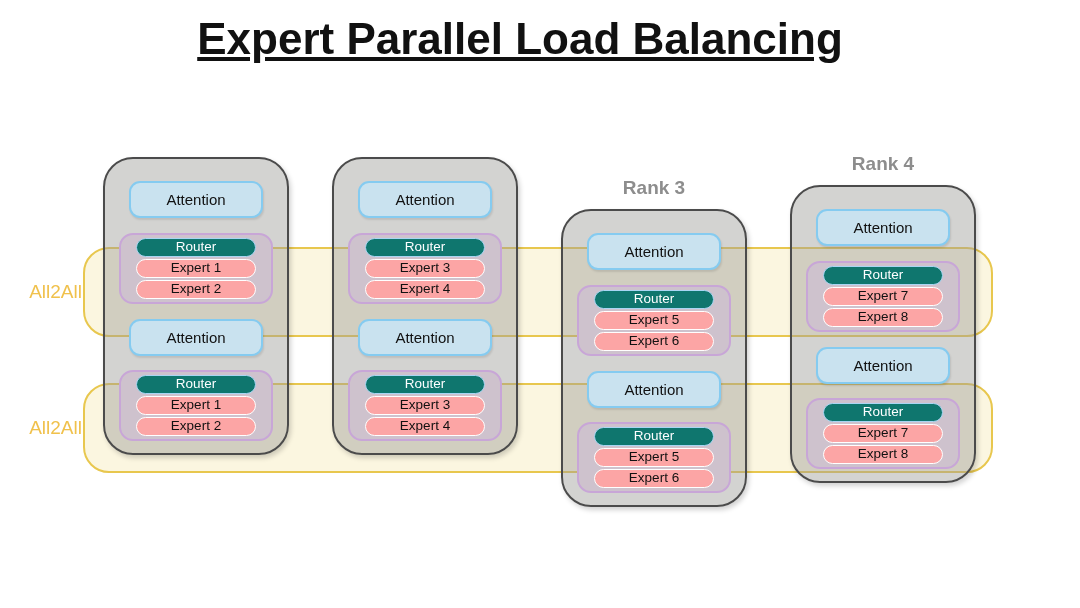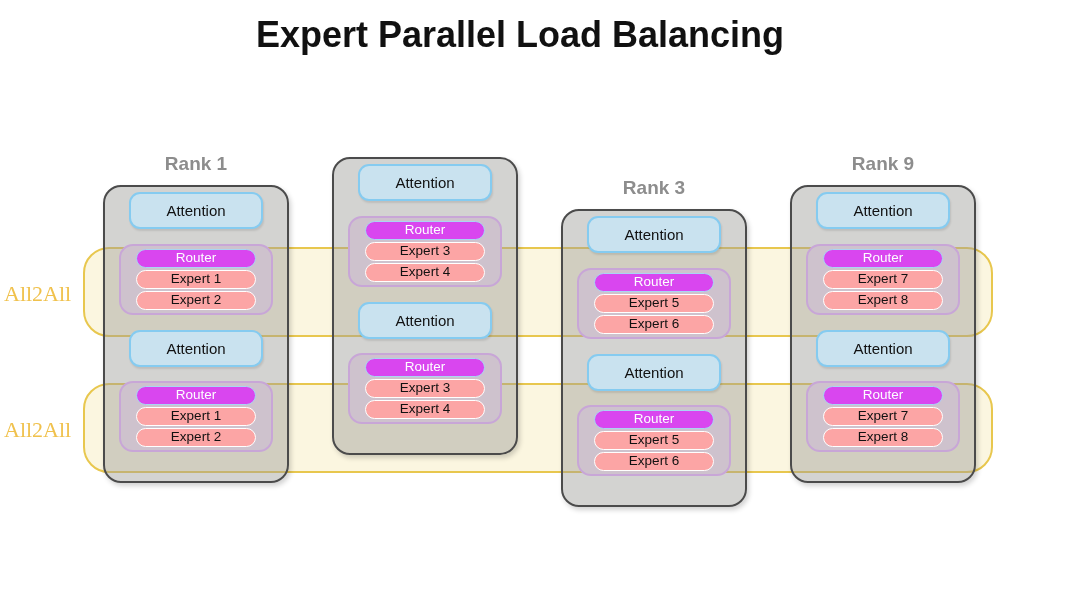--- a/index.html
+++ b/index.html
@@ -3,90 +3,90 @@
 <meta charset="utf-8">
 <style>
   html,body{margin:0;padding:0;background:#fff;}
   .canvas{
     position:relative;width:1080px;height:608px;overflow:hidden;
     background:#ffffff;
     font-family:"Liberation Sans", sans-serif;
   }
   .title{
     position:absolute;top:14px;left:0;width:1040px;
-    text-align:center;font-size:36px;font-weight:bold;color:#111;
+    text-align:center;font-size:44px;font-weight:bold;color:#111;
     letter-spacing:0px;
+    text-decoration:underline;
   }
   
   .band{
     position:absolute;left:83px;width:910px;height:90px;
     background:#fbf6e0;border:2px solid #e8c74e;border-radius:26px;
     box-sizing:border-box;z-index:0;
   }
   .band1{top:247px;}
   .band2{top:383px;}
   .all2all{
-    position:absolute;left:4px;width:78px;text-align:left;
-    font-size:22px;color:#f0c14c;z-index:2;font-family:Liberation Serif, serif;
+    position:absolute;left:4px;width:78px;text-align:right;
+    font-size:19px;color:#f0c14c;z-index:2;
   }
   .all2all.l1{top:281px;}
   .all2all.l2{top:417px;}
   
   .rank{position:absolute;top:151px;width:186px;z-index:1;}
   .r1{left:103px;} .r2{left:332px;} .r3{left:561px;margin-top:24px;} .r4{left:790px;}
   .rank-label{
     width:100%;text-align:center;font-size:19px;font-weight:bold;
     color:#8d8d8d;height:28px;line-height:26px;
   }
   .rank-box{
     position:relative;margin-top:6px;width:186px;height:298px;
-    box-sizing:border-box;border:2.5px solid #4b4b4b;border-radius:18px;
+    box-sizing:border-box;border:2.5px solid #4b4b4b;border-radius:30px;
     background:rgba(157,157,152,0.45);
     box-shadow:2px 3px 5px rgba(0,0,0,0.18);
-    padding-top:5px;
+    padding-top:22px;
   }
   .attn{
     margin:0 24px;height:37px;box-sizing:border-box;
     border:2px solid #85cbf0;border-radius:11px;background:#c9e2ef;
     text-align:center;line-height:33px;font-size:15px;color:#111;
     box-shadow:1px 2px 2px rgba(0,0,0,0.10);
   }
   .attn2{margin-top:15px;}
   .moe{
     margin:15px 14px 0 14px;height:71px;box-sizing:border-box;
     border:2px solid #c8a6d7;border-radius:14px;background:#cec2cd;
     padding:3px 15px;display:flex;flex-direction:column;gap:2px;
   }
   .moe2{margin-top:14px;}
   .pill{
     height:19px;box-sizing:border-box;border-radius:10px;
     text-align:center;font-size:13.5px;line-height:16px;
   }
   .router{
-    background:#d946ef;border:1.5px solid #a9d5f3;color:#fdfeff;
+    background:#0f766e;border:1.5px solid #a9d5f3;color:#fdfeff;
   }
   .expert{
     background:#fca5a5;border:1.5px solid #ffffff;color:#111;
   }
 </style>
 </head>
 <body>
 
 <div class="canvas">
 
   <div class="title">Expert Parallel Load Balancing</div>
 
   <div class="band band1"></div>
   <div class="band band2"></div>
 
   <div class="all2all l1">All2All</div>
   <div class="all2all l2">All2All</div>
 
   <div class="rank r1">
-    <div class="rank-label">Rank 1</div>
     <div class="rank-box">
       <div class="attn">Attention</div>
       <div class="moe">
         <div class="pill router">Router</div>
         <div class="pill expert">Expert 1</div>
         <div class="pill expert">Expert 2</div>
       </div>
       <div class="attn attn2">Attention</div>
       <div class="moe moe2">
         <div class="pill router">Router</div>
@@ -125,21 +125,21 @@
       <div class="attn attn2">Attention</div>
       <div class="moe moe2">
         <div class="pill router">Router</div>
         <div class="pill expert">Expert 5</div>
         <div class="pill expert">Expert 6</div>
       </div>
     </div>
   </div>
 
   <div class="rank r4">
-    <div class="rank-label">Rank 9</div>
+    <div class="rank-label">Rank 4</div>
     <div class="rank-box">
       <div class="attn">Attention</div>
       <div class="moe">
         <div class="pill router">Router</div>
         <div class="pill expert">Expert 7</div>
         <div class="pill expert">Expert 8</div>
       </div>
       <div class="attn attn2">Attention</div>
       <div class="moe moe2">
         <div class="pill router">Router</div>

